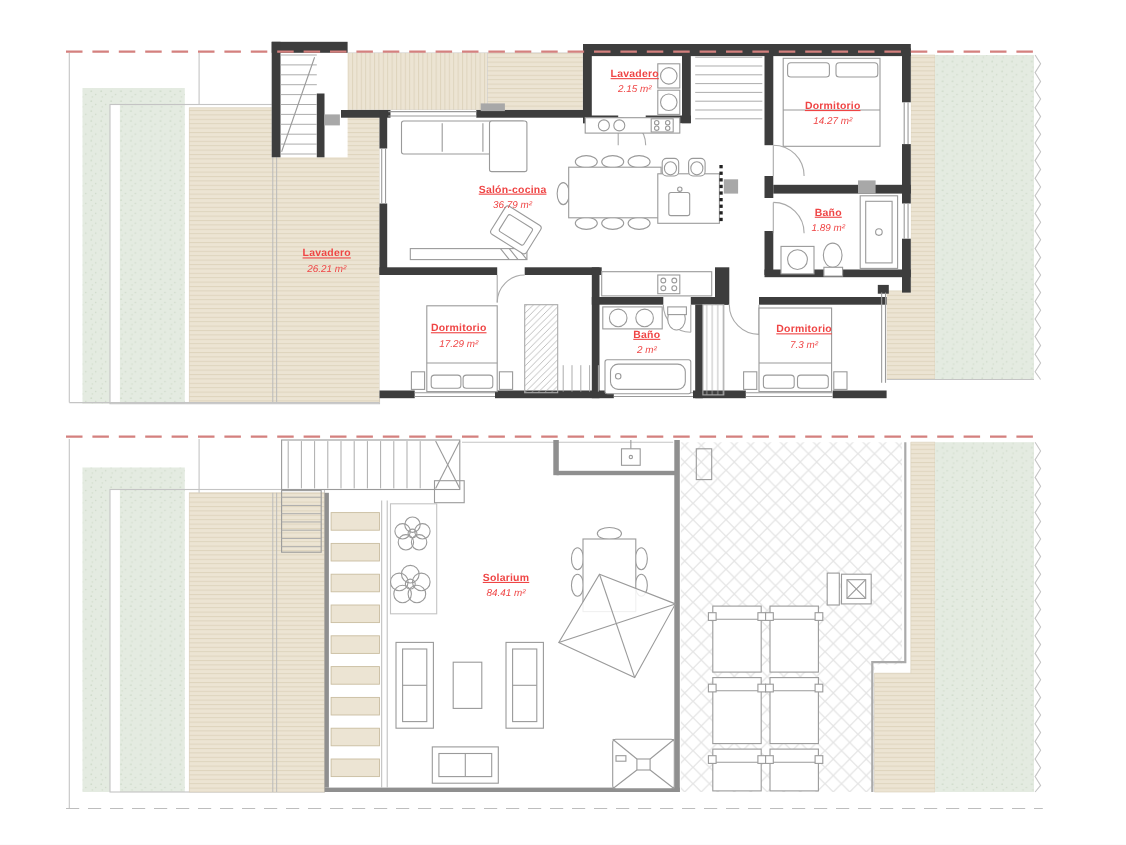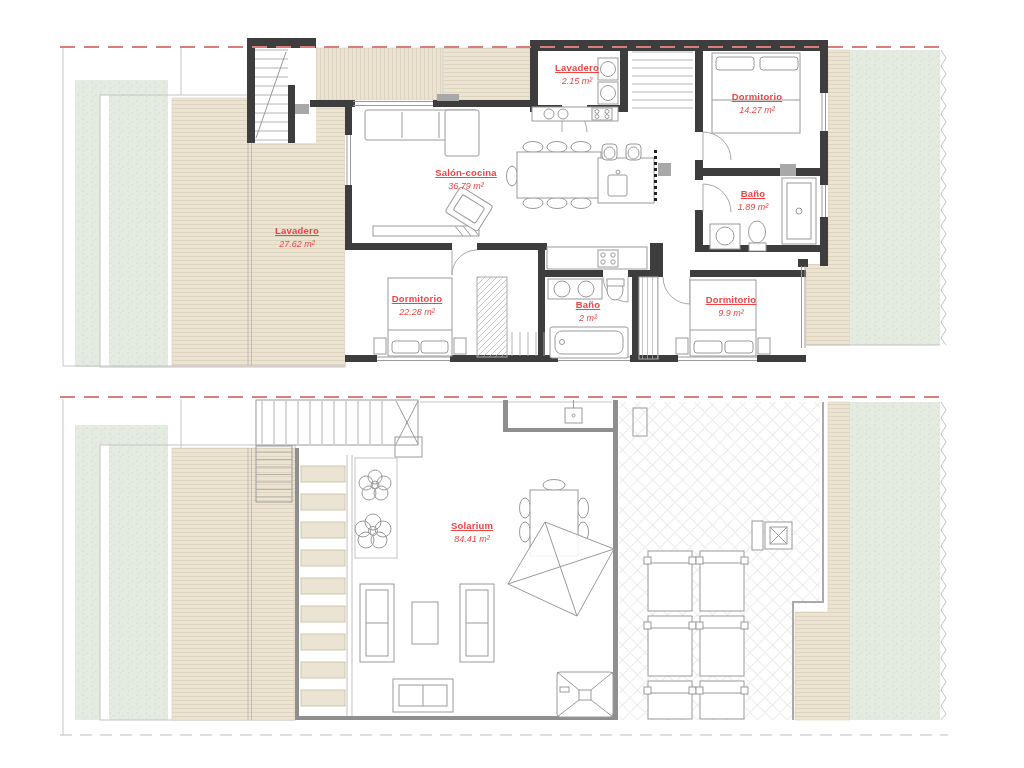--- a/index.html
+++ b/index.html
@@ -432,47 +432,47 @@
 
     <line x1="60" y1="735" x2="948" y2="735" stroke="#bdbdbd" stroke-width="1" stroke-dasharray="12 8"></line>
   </g>
 
   <line x1="60" y1="47" x2="948" y2="47" stroke="#d4807e" stroke-width="2" stroke-dasharray="15 9"></line>
   <line x1="60" y1="397" x2="948" y2="397" stroke="#d4807e" stroke-width="2" stroke-dasharray="15 9"></line>
 </svg>
 
 <div class="room-label" style="left:297px;top:225px">
   <div class="room-name">Lavadero</div>
-  <div class="room-area">27.62 m²</div>
+  <div class="room-area">26.21 m²</div>
 </div>
 <div class="room-label" style="left:466px;top:167px">
   <div class="room-name">Salón-cocina</div>
   <div class="room-area">36.79 m²</div>
 </div>
 <div class="room-label" style="left:577px;top:62px">
   <div class="room-name">Lavadero</div>
   <div class="room-area">2.15 m²</div>
 </div>
 <div class="room-label" style="left:757px;top:91px">
   <div class="room-name">Dormitorio</div>
   <div class="room-area">14.27 m²</div>
 </div>
 <div class="room-label" style="left:753px;top:188px">
   <div class="room-name">Baño</div>
   <div class="room-area">1.89 m²</div>
 </div>
 <div class="room-label" style="left:417px;top:293px">
   <div class="room-name">Dormitorio</div>
-  <div class="room-area">22.28 m²</div>
+  <div class="room-area">17.29 m²</div>
 </div>
 <div class="room-label" style="left:588px;top:299px">
   <div class="room-name">Baño</div>
   <div class="room-area">2 m²</div>
 </div>
 <div class="room-label" style="left:731px;top:294px">
   <div class="room-name">Dormitorio</div>
-  <div class="room-area">9.9 m²</div>
-</div>
-<div class="room-label" style="left:472px;top:520px">
+  <div class="room-area">7.3 m²</div>
+</div>
+<div class="room-label" style="left:460px;top:520px">
   <div class="room-name">Solarium</div>
   <div class="room-area">84.41 m²</div>
 </div>
 </div>
 
 </body></html>

